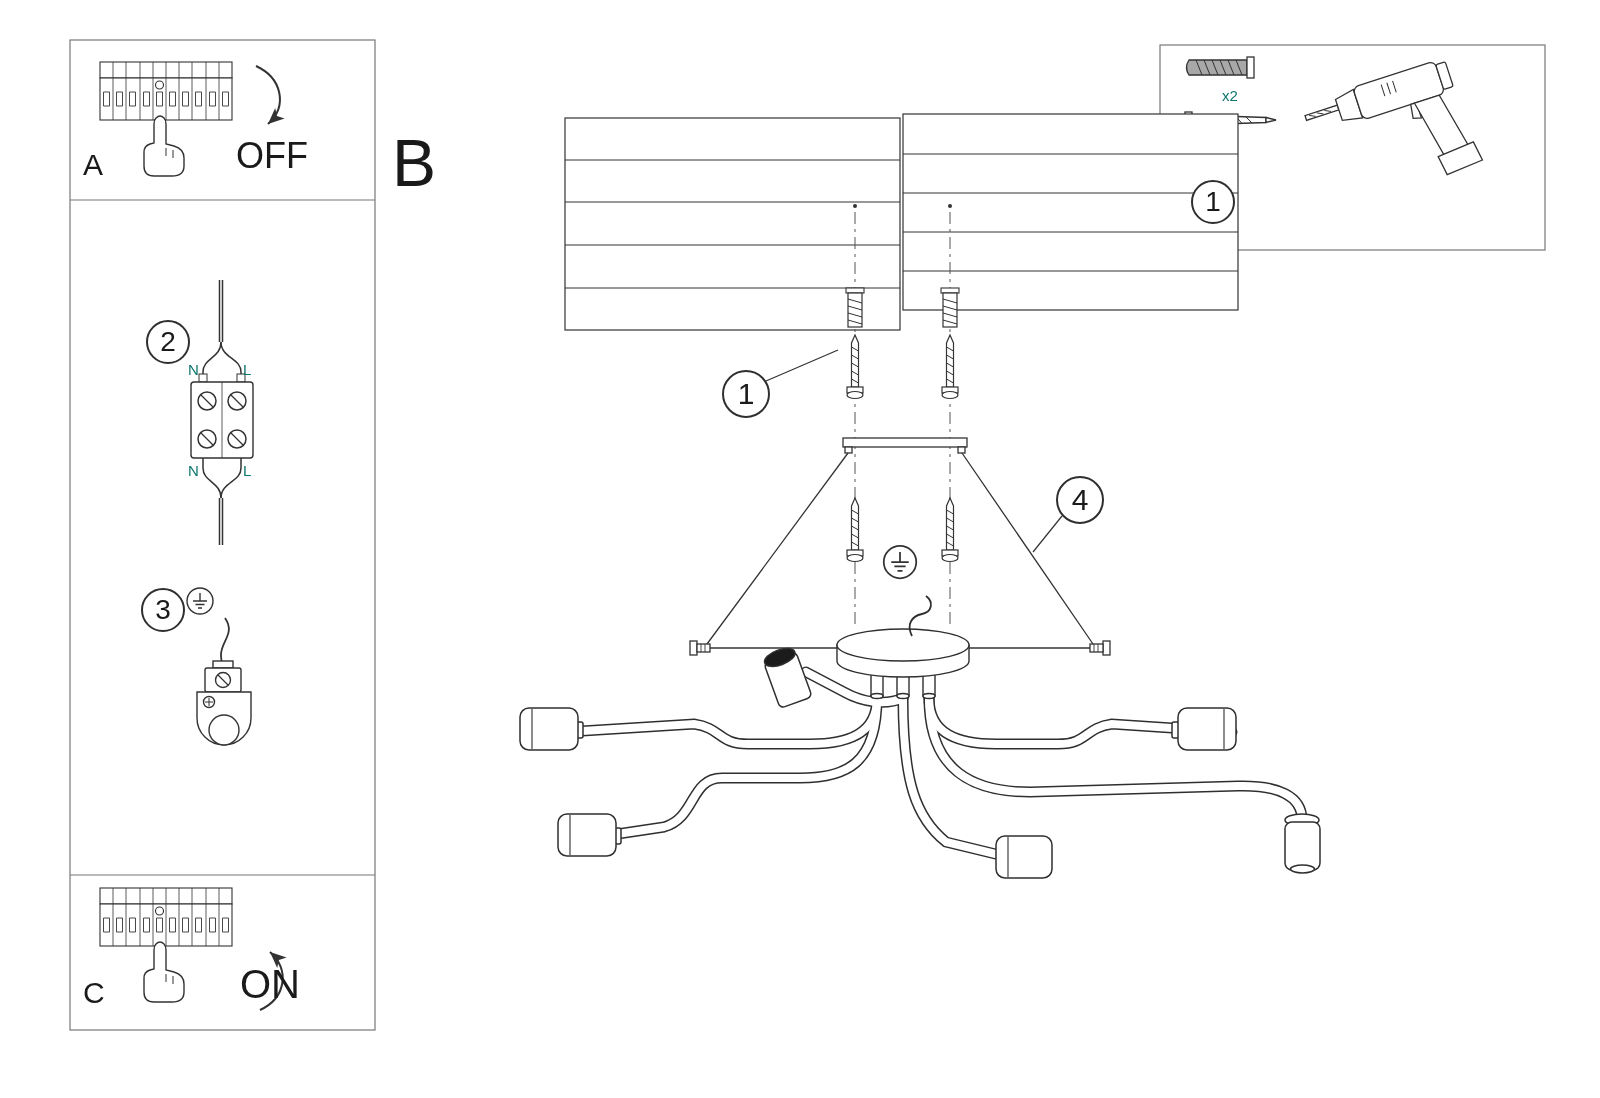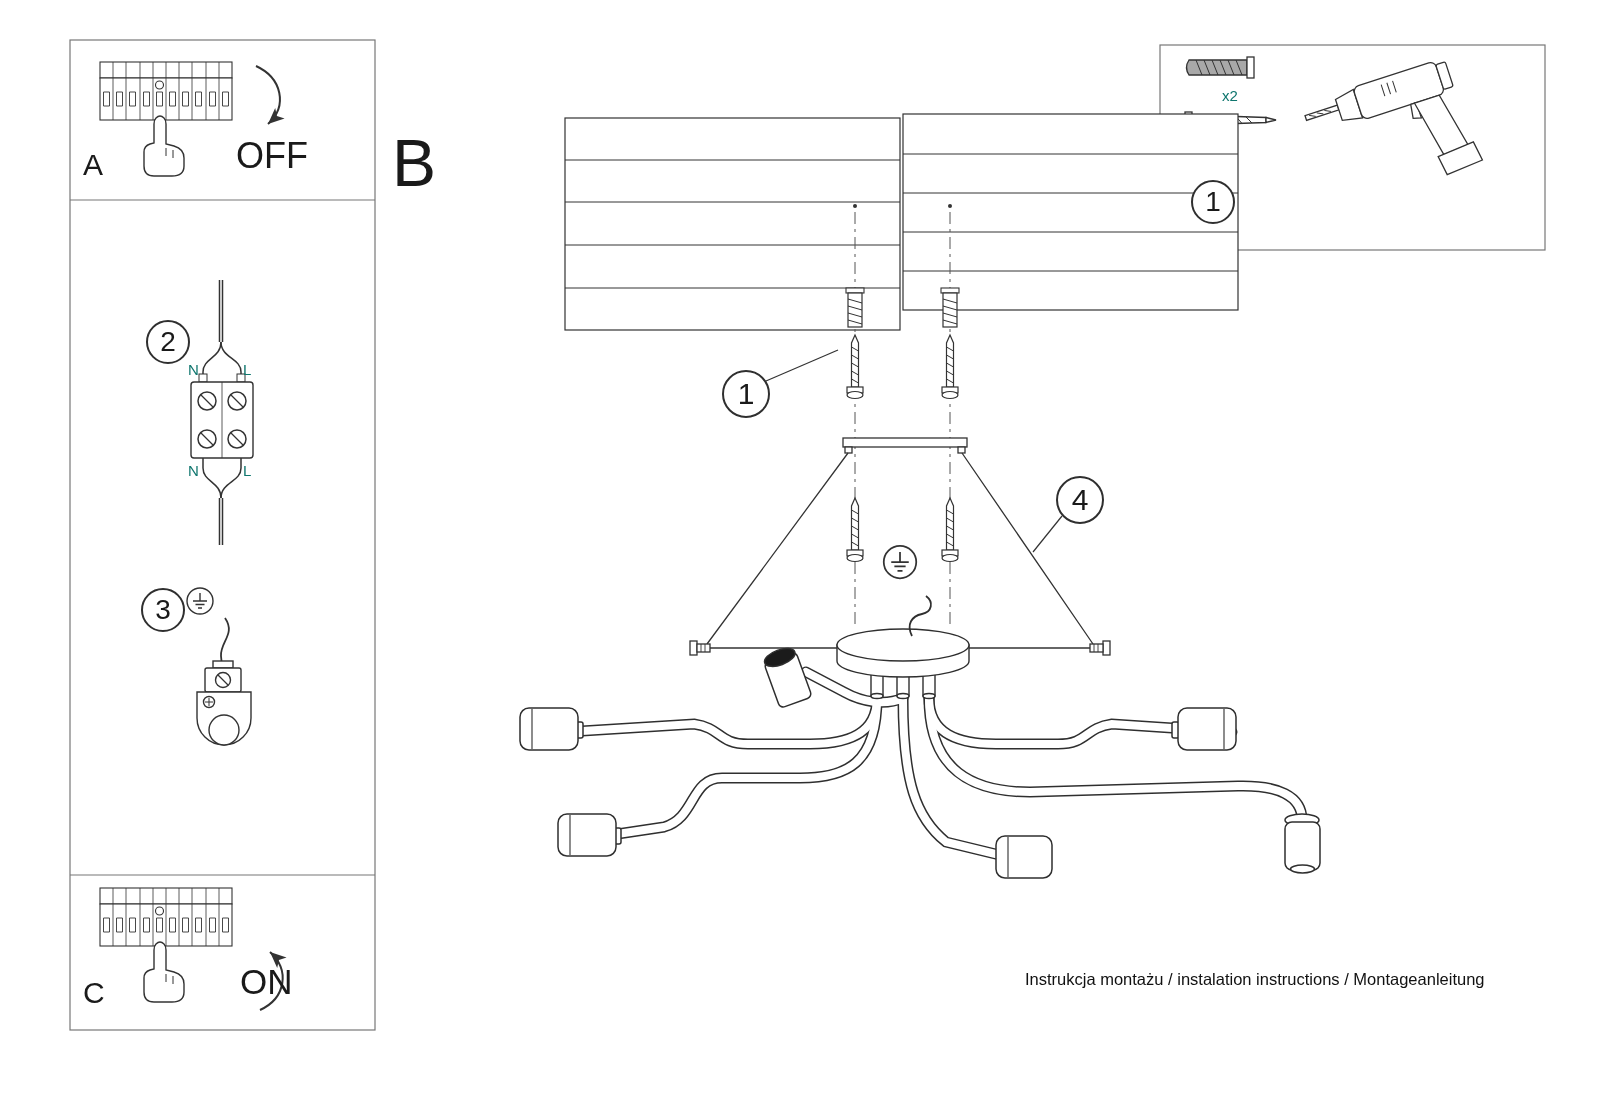--- a/index.html
+++ b/index.html
@@ -232,32 +232,31 @@
     <path d="M837,645 V661 A66,16 0 0 0 969,661 V645 Z"></path>
     <ellipse cx="903" cy="645" rx="66" ry="16"></ellipse>
     <path d="M912,636 C906,624 912,616 922,614 C932,612 934,602 926,596" fill="none" stroke-width="1.8"></path>
   </g>
 </svg>
 
 <div class="letter" style="left:83px;top:150px;font-size:30px">A</div>
 <div class="letter" style="left:236px;top:138px;font-size:36px">OFF</div>
 <div class="letter" style="left:392px;top:130px;font-size:66px">B</div>
 <div class="letter" style="left:83px;top:978px;font-size:30px">C</div>
-<div class="letter" style="left:240px;top:964px;font-size:35px">ON</div>
+<div class="letter" style="left:240px;top:964px;font-size:40px">ON</div>
 
 <div class="circle-num cn-44" style="left:146px;top:320px">2</div>
 <div class="circle-num cn-44" style="left:141px;top:588px">3</div>
 <div class="circle-num cn-48" style="left:722px;top:370px">1</div>
 <div class="circle-num cn-48" style="left:1056px;top:476px">4</div>
 <div class="circle-num cn-44" style="left:1191px;top:180px">1</div>
 
 <div class="wire-label" style="left:1208px;top:88px;width:44px;text-align:center">x2</div>
 
 <div class="wire-label" style="left:188px;top:362px">N</div>
 <div class="wire-label" style="left:243px;top:362px">L</div>
 <div class="wire-label" style="left:188px;top:463px">N</div>
 <div class="wire-label" style="left:243px;top:463px">L</div>
 
 <div class="footer">
-  <div>Instrukcja montażu / instalation instructions / Montageanleitung</div>
 </div>
 
 </div>
 
 </body></html>

